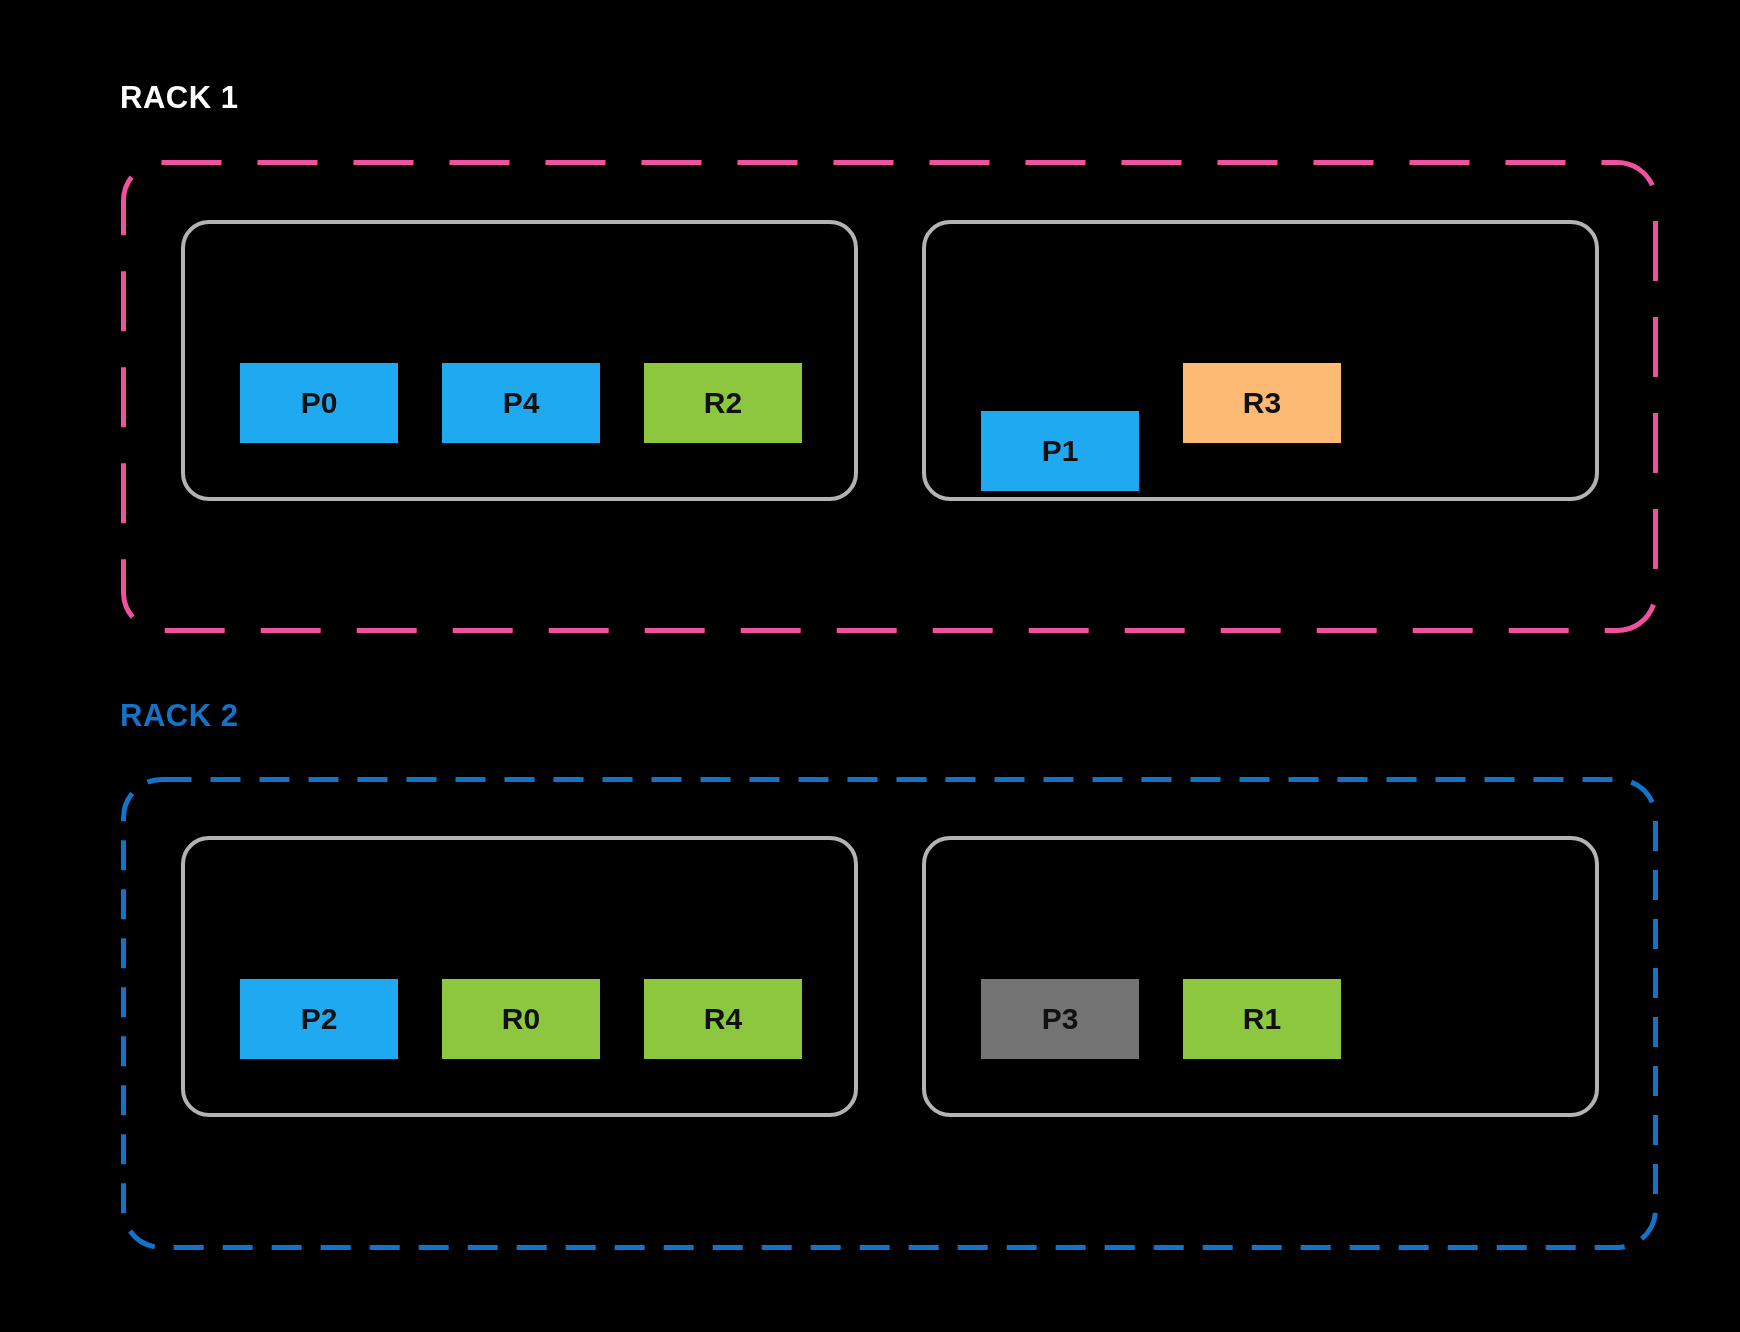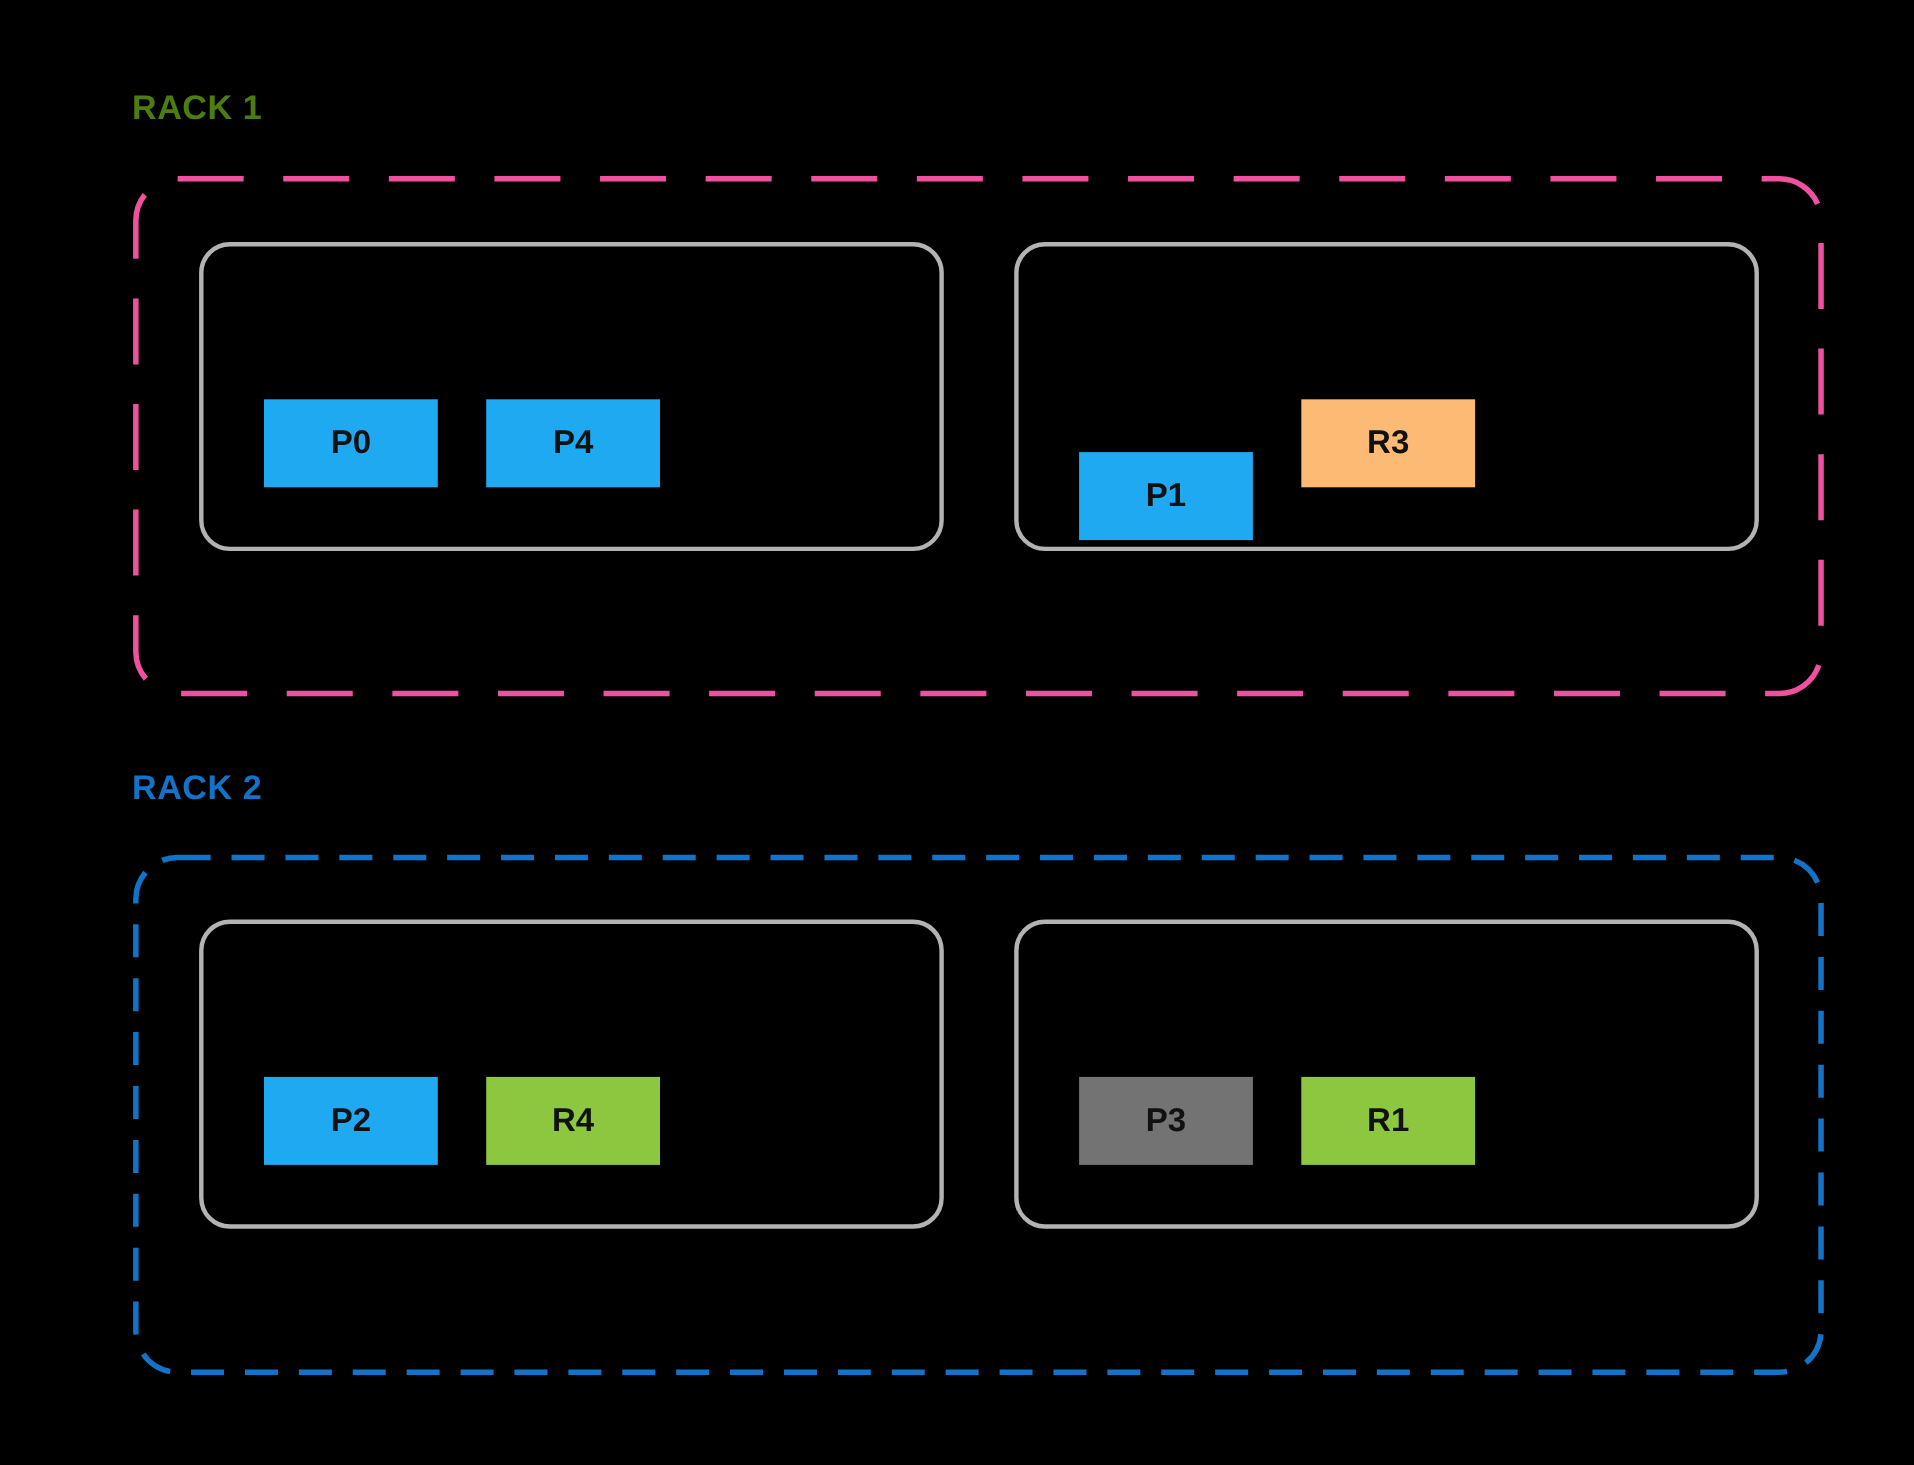--- a/index.html
+++ b/index.html
@@ -66,41 +66,43 @@
 </head>
 <body>
 
 <div class="canvas">
 
   <svg class="outline-layer" width="1740" height="1332" viewBox="0 0 1740 1332" xmlns="http://www.w3.org/2000/svg">
     <rect x="123.5" y="162.5" width="1532" height="468" rx="38" fill="none" stroke="#F0519E" stroke-width="5" stroke-dasharray="60 36"></rect>
     <rect x="123.5" y="779.5" width="1532" height="468" rx="38" fill="none" stroke="#1273C8" stroke-width="5" stroke-dasharray="30 19"></rect>
   </svg>
 
-  <div class="rack-label rack1" style="color: #4d7c0f;">RACK 1</div>
+  <div class="rack-label rack1" style="color: #ffffff;">RACK 1</div>
 
   <div class="rack-label rack2" style="color: rgb(18, 115, 200);">RACK 2</div>
 
   <div class="node r1 n-left">
     <div class="blocks">
       <div class="block" style="background-color: rgb(31, 169, 241);">P0</div>
       <div class="block" style="background-color: rgb(31, 169, 241);">P4</div>
+      <div class="block" style="background-color: rgb(141, 198, 63);">R2</div>
     </div>
   </div>
 
   <div class="node r1 n-right">
     <div class="blocks">
       <div class="block" style="background-color: rgb(31, 169, 241); margin-top: 48px;">P1</div>
       <div class="block" style="background-color: #fdba74;">R3</div>
     </div>
   </div>
 
   <div class="node r2 n-left">
     <div class="blocks">
       <div class="block" style="background-color: rgb(31, 169, 241);">P2</div>
+      <div class="block" style="background-color: rgb(141, 198, 63);">R0</div>
       <div class="block" style="background-color: rgb(141, 198, 63);">R4</div>
     </div>
   </div>
 
   <div class="node r2 n-right">
     <div class="blocks">
       <div class="block" style="background-color: #737373;">P3</div>
       <div class="block" style="background-color: rgb(141, 198, 63);">R1</div>
     </div>
   </div>

